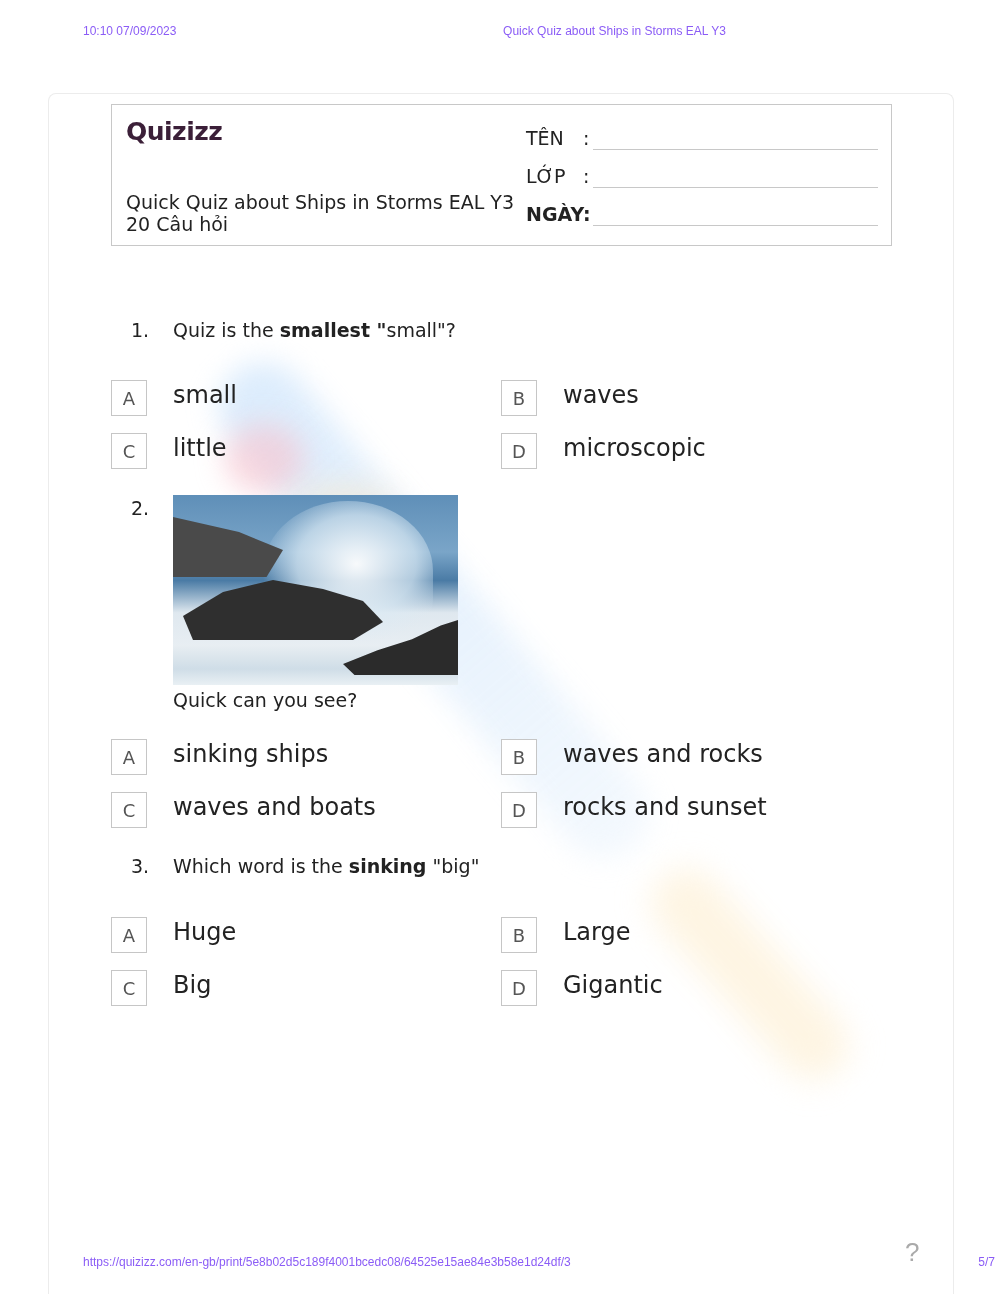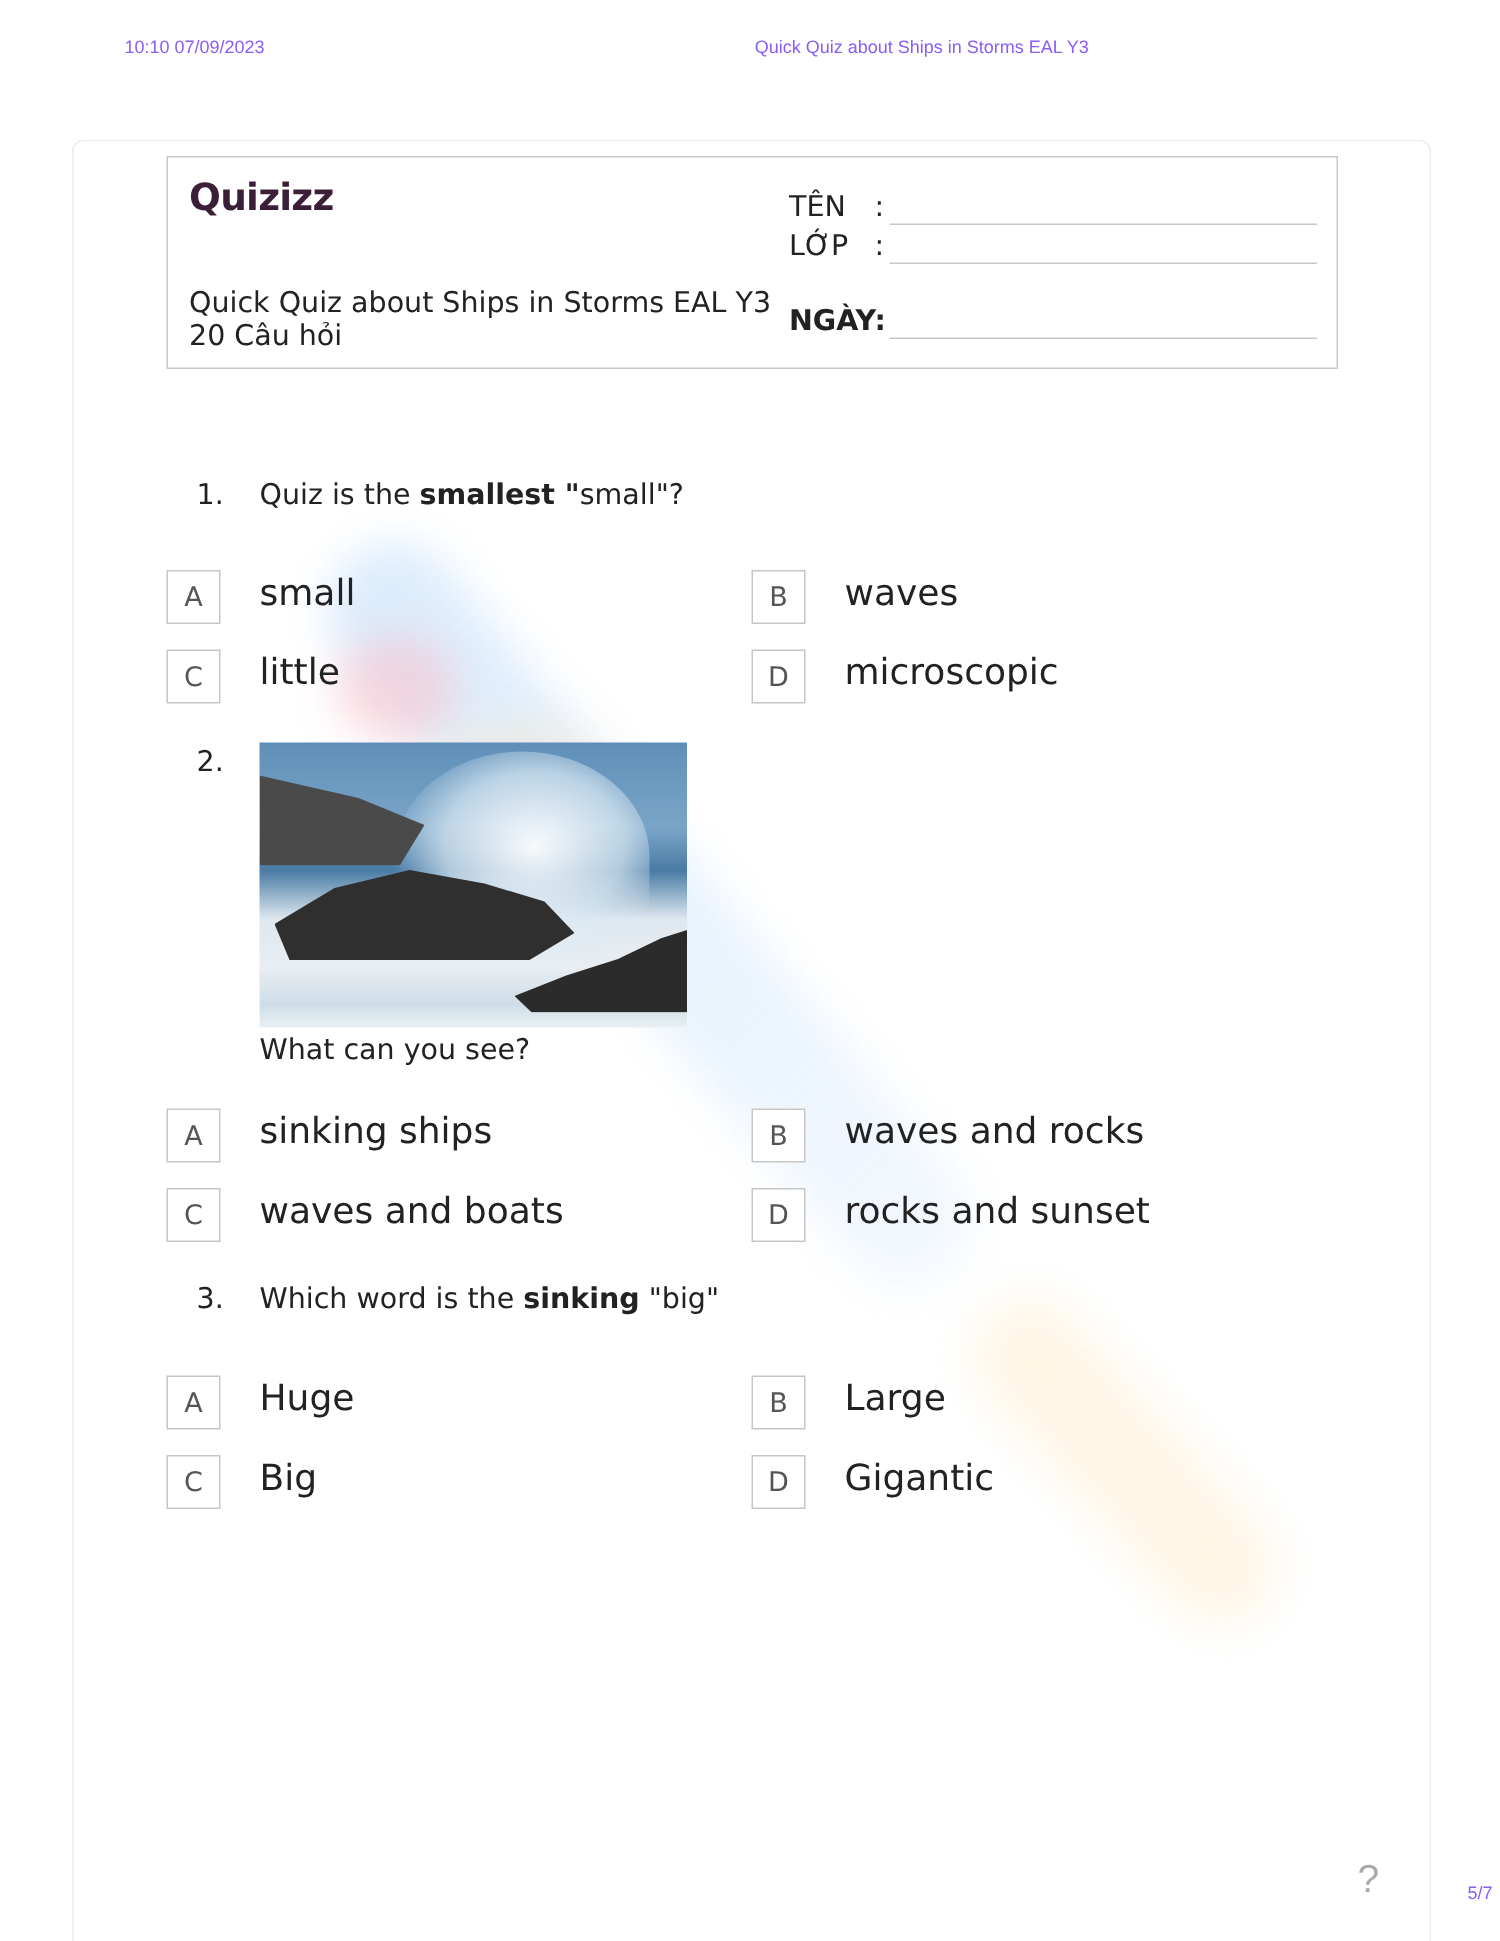--- a/index.html
+++ b/index.html
@@ -38,21 +38,21 @@
     .logo { position: absolute; left: 14px; top: 10px; height: 32px; display: flex; align-items: center; }
     .logo-text { font-family: "DejaVu Sans", sans-serif; font-weight: bold; font-size: 25px; color: #3b1f38; letter-spacing: -0.5px; }
     .quiz-title { position: absolute; left: 14px; top: 86px; font-size: 19px; color: #222; line-height: 22px; }
     .quiz-count { position: absolute; left: 14px; top: 108px; font-size: 19px; color: #222; line-height: 22px; }
 
     .field-row { position: absolute; left: 414px; height: 26px; width: 352px; }
     .field-label { position: absolute; left: 0; top: 0; font-size: 19px; color: #222; }
     .field-colon { position: absolute; left: 57px; top: 0; font-size: 19px; color: #222; }
     .field-line { position: absolute; left: 67px; top: 22px; width: 285px; height: 0; border-bottom: 1px solid #c8c8c8; }
     .field-row.r1 { top: 22px; }
-    .field-row.r2 { top: 48px; }
+    .field-row.r2 { top: 60px; }
     .field-row.r3 { top: 98px; font-weight: bold; }
 
     .question { position: absolute; left: 62px; width: 790px; }
     .q-num { position: absolute; left: 20px; top: 0; font-size: 19px; color: #222; }
     .q-text { position: absolute; left: 62px; top: 0; font-size: 19px; color: #222; white-space: nowrap; }
     .q-text b { font-weight: bold; }
 
     .opt { position: absolute; height: 36px; width: 380px; }
     .opt-box {
       position: absolute; left: 0; top: 0; width: 36px; height: 36px;
@@ -141,21 +141,21 @@
 
   <div class="question" style="top:403px; height:230px;">
     <span class="q-num">2.</span>
     <div class="q-image" style="top:-2px;">
       <div class="spray"></div>
       <div class="cliff"></div>
       <div class="rock1"></div>
       <div class="foam"></div>
       <div class="rock2"></div>
     </div>
-    <span class="q-caption">What can you see?</span>
+    <span class="q-caption">Quick can you see?</span>
   </div>
   <div class="opt" style="left:62px; top:645px;">
     <span class="opt-box">A</span>
     <span class="opt-text">sinking ships</span>
   </div>
   <div class="opt" style="left:452px; top:645px;">
     <span class="opt-box">B</span>
     <span class="opt-text">waves and rocks</span>
   </div>
   <div class="opt" style="left:62px; top:698px;">
@@ -185,14 +185,15 @@
   </div>
   <div class="opt" style="left:452px; top:876px;">
     <span class="opt-box">D</span>
     <span class="opt-text">Gigantic</span>
   </div>
 
   <span class="help-icon">?</span>
 </div>
 
 <div class="print-footer">
+  <span class="pf-left">https://quizizz.com/en-gb/print/5e8b02d5c189f4001bcedc08/64525e15ae84e3b58e1d24df/3</span>
   <span class="pf-right">5/7</span>
 </div>
 
 </body></html>

